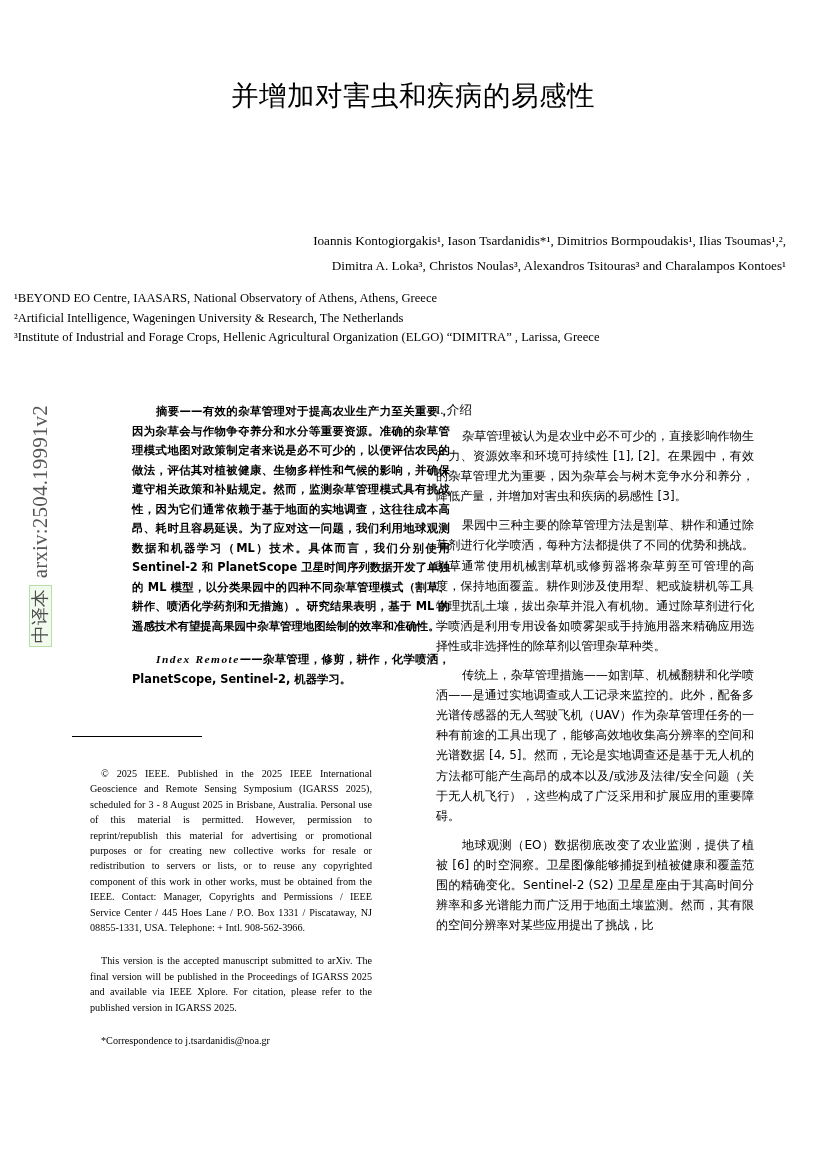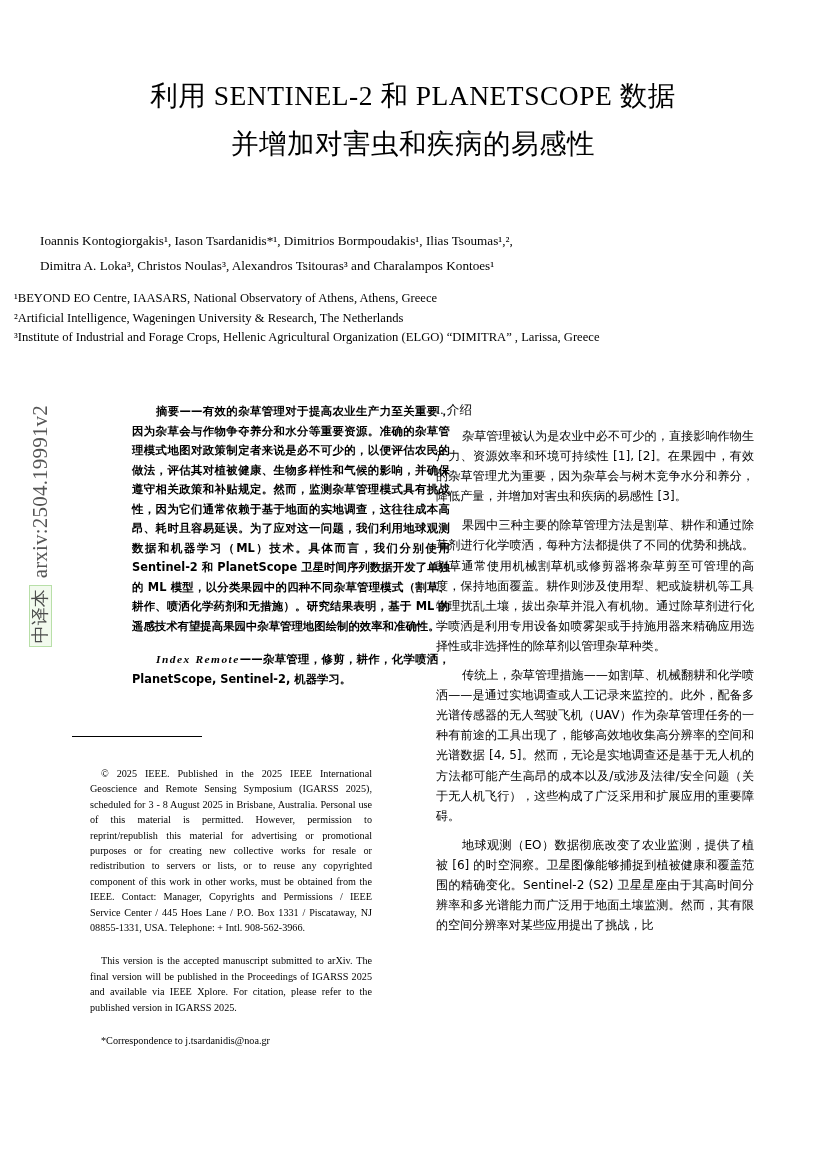--- a/index.html
+++ b/index.html
@@ -28,21 +28,21 @@
     letter-spacing: 0.5px;
   }
   .title-line { display: block; white-space: nowrap; }
 
   
   .authors {
     position: absolute;
     left: 40px;
     top: 228px;
     width: 746px;
-    text-align: left;
+    text-align: right;
     font-size: 13.2px;
     line-height: 25px;
   }
   .authors .aline { display: block; }
 
   
   .affiliations {
     position: absolute;
     left: 14px;
     top: 289px;
@@ -162,21 +162,20 @@
     text-justify: inter-ideograph;
     text-indent: 26px;
     margin: 0;
   }
   .body-cjk + .body-cjk { margin-top: 9px; }
 </style>
 </head>
 <body>
 
 <div class="title">
-  <span class="title-line">利用 SENTINEL-2 和 PLANETSCOPE 数据</span>
   <span class="title-line">并增加对害虫和疾病的易感性</span>
 </div>
 
 <div class="authors">
   <span class="aline">Ioannis Kontogiorgakis¹, Iason Tsardanidis*¹,  Dimitrios Bormpoudakis¹, Ilias Tsoumas¹,²,</span>
   <span class="aline">Dimitra A. Loka³, Christos Noulas³, Alexandros Tsitouras³ and Charalampos Kontoes¹</span>
 </div>
 
 <div class="affiliations">
   <span class="affline">¹BEYOND EO Centre, IAASARS, National Observatory of Athens, Athens, Greece</span>

